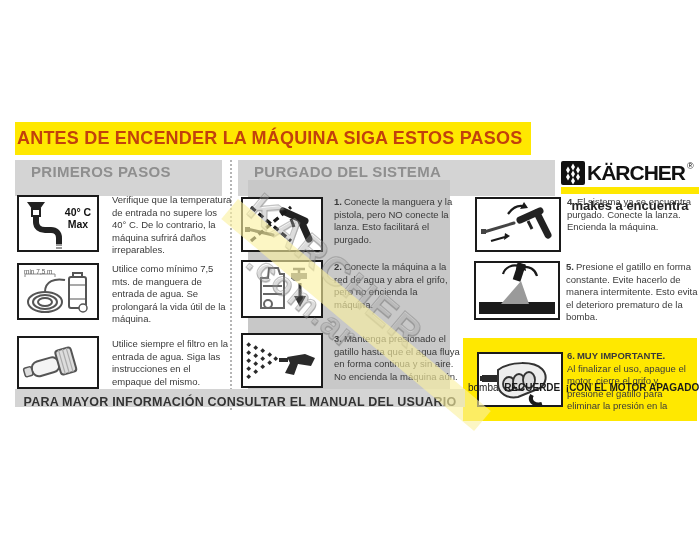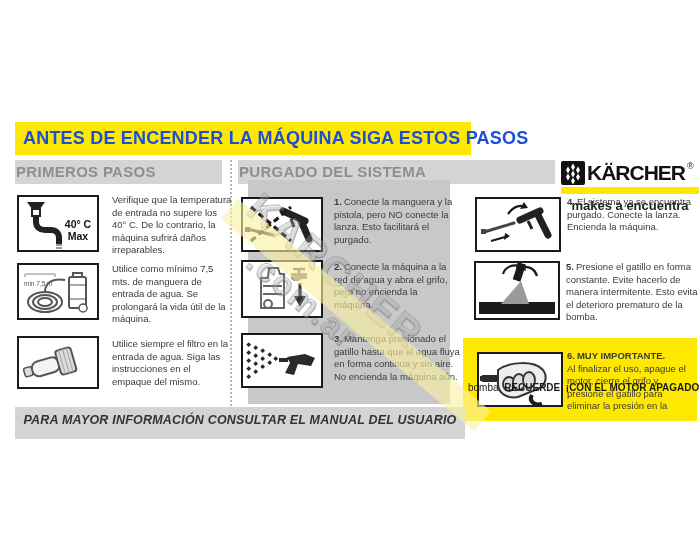--- a/index.html
+++ b/index.html
@@ -5,36 +5,36 @@
   :root{
     --yellow:#ffe800; --header_gray_bg:#d4d4d4; --header_gray_text:#8f8f8f;
     --panel_gray:#c8c8c8; --ink:#1a1a1a; --body_text:#3a3a3a; --footer_bg:#d4d4d4;
   }
   *{margin:0;padding:0;box-sizing:border-box;}
   html,body{background:#fff;}
   body{font-family:"Liberation Sans","DejaVu Sans",sans-serif;color:var(--body_text);}
   .page{position:relative;width:700px;height:560px;background:#fff;overflow:hidden;}
 
   
-  .title-bar{position:absolute;left:15px;top:122px;width:456px;height:33px;
-    background:var(--yellow);color:#1d4ed8;font-weight:bold;font-size:18px;
-    line-height:33px;padding-left:8px;letter-spacing:.2px;white-space:nowrap;}
+  .title-bar{position:absolute;left:15px;top:122px;width:516px;height:33px;
+    background:var(--yellow);color:#c2410c;font-weight:bold;font-size:18px;
+    line-height:33px;padding-left:2px;letter-spacing:.2px;white-space:nowrap;}
 
   
   .logo{position:absolute;left:561px;top:123px;width:138px;margin-top:37px;}
   .logo-row{display:flex;align-items:center;gap:2px;height:26px;}
   .brand-name{font-weight:bold;font-size:21px;color:#111;letter-spacing:-1px;}
   .brand-reg{font-size:9px;color:#111;align-self:flex-start;margin-top:1px;}
   .logo-bar{height:7px;background:var(--yellow);margin-top:1px;}
   .tagline{font-weight:bold;font-size:13px;color:#222;text-align:center;margin-top:4px;}
 
   
-  .col-header{position:absolute;top:160px;height:24px;background:var(--header_gray_bg);
+  .col-header{position:absolute;top:160px;height:36px;background:var(--header_gray_bg);
     color:var(--header_gray_text);font-weight:bold;font-size:15px;line-height:24px;
-    padding-left:1px;letter-spacing:.3px;}
+    padding-left:16px;letter-spacing:.3px;}
   .col-header.left{left:15px;width:207px;}
   .col-header.mid{left:238px;width:317px;}
 
   .divider{position:absolute;left:230px;top:160px;height:250px;border-left:2px dotted #b5b5b5;}
 
   .mid-panel{position:absolute;left:248px;top:180px;width:202px;height:224px;background:var(--panel_gray);}
 
   
   .imgbox{position:absolute;background:#fff;border:2px solid var(--ink);}
   .imgbox svg{display:block;width:100%;height:100%;}
@@ -61,27 +61,27 @@
   .tx-r5{left:566px;top:261px;width:132px;}
   .tx-r6{left:567px;top:350px;width:128px;}
   .tx-r6 .step6-title{font-weight:bold;}
 
   
   .step6-box{position:absolute;left:463px;top:338px;width:234px;height:83px;background:var(--yellow);}
   .step6-footer{position:absolute;left:468px;top:382px;width:228px;font-size:10px;color:#1a1a1a;white-space:nowrap;}
   .step6-footer b{letter-spacing:0;}
 
   
-  .box-label{position:absolute;font-weight:bold;color:#111;margin-top:12px;}
+  .box-label{position:absolute;font-weight:bold;color:#111;}
   .lbl-40c{left:60px;top:206px;width:36px;font-size:10.5px;line-height:12px;text-align:center;}
   .lbl-75m{left:24px;top:268px;font-size:6.5px;font-weight:normal;color:#555;}
 
   
-  .footer-bar{position:absolute;left:15px;top:407px;width:450px;height:32px;background:var(--footer_bg);
-    color:#333;font-weight:bold;font-size:12.5px;line-height:26px;text-align:center;letter-spacing:.2px;font-style:italic;}
+  .footer-bar{position:absolute;left:15px;top:389px;width:450px;height:18px;background:var(--footer_bg);
+    color:#333;font-weight:bold;font-size:12.5px;line-height:26px;text-align:center;letter-spacing:.2px;}
 
   
   .watermark{position:absolute;left:250px;top:185px;width:330px;height:230px;pointer-events:none;z-index:30;}
   .wm-rot{position:absolute;left:18px;top:0;transform:rotate(40deg);transform-origin:0 0;}
   .wm-band{position:absolute;left:-14px;top:30px;width:330px;height:26px;background:rgba(250,241,160,.62);}
   .wm-line{font-weight:bold;color:rgba(255,255,255,.16);-webkit-text-stroke:1.2px rgba(125,125,125,.45);
     text-shadow:1px 1px 0 rgba(90,90,90,.25);white-space:nowrap;}
   .wm-1{font-size:40px;letter-spacing:2px;}
   .wm-2{font-size:33px;margin-left:34px;margin-top:2px;letter-spacing:2px;}
 </style>

